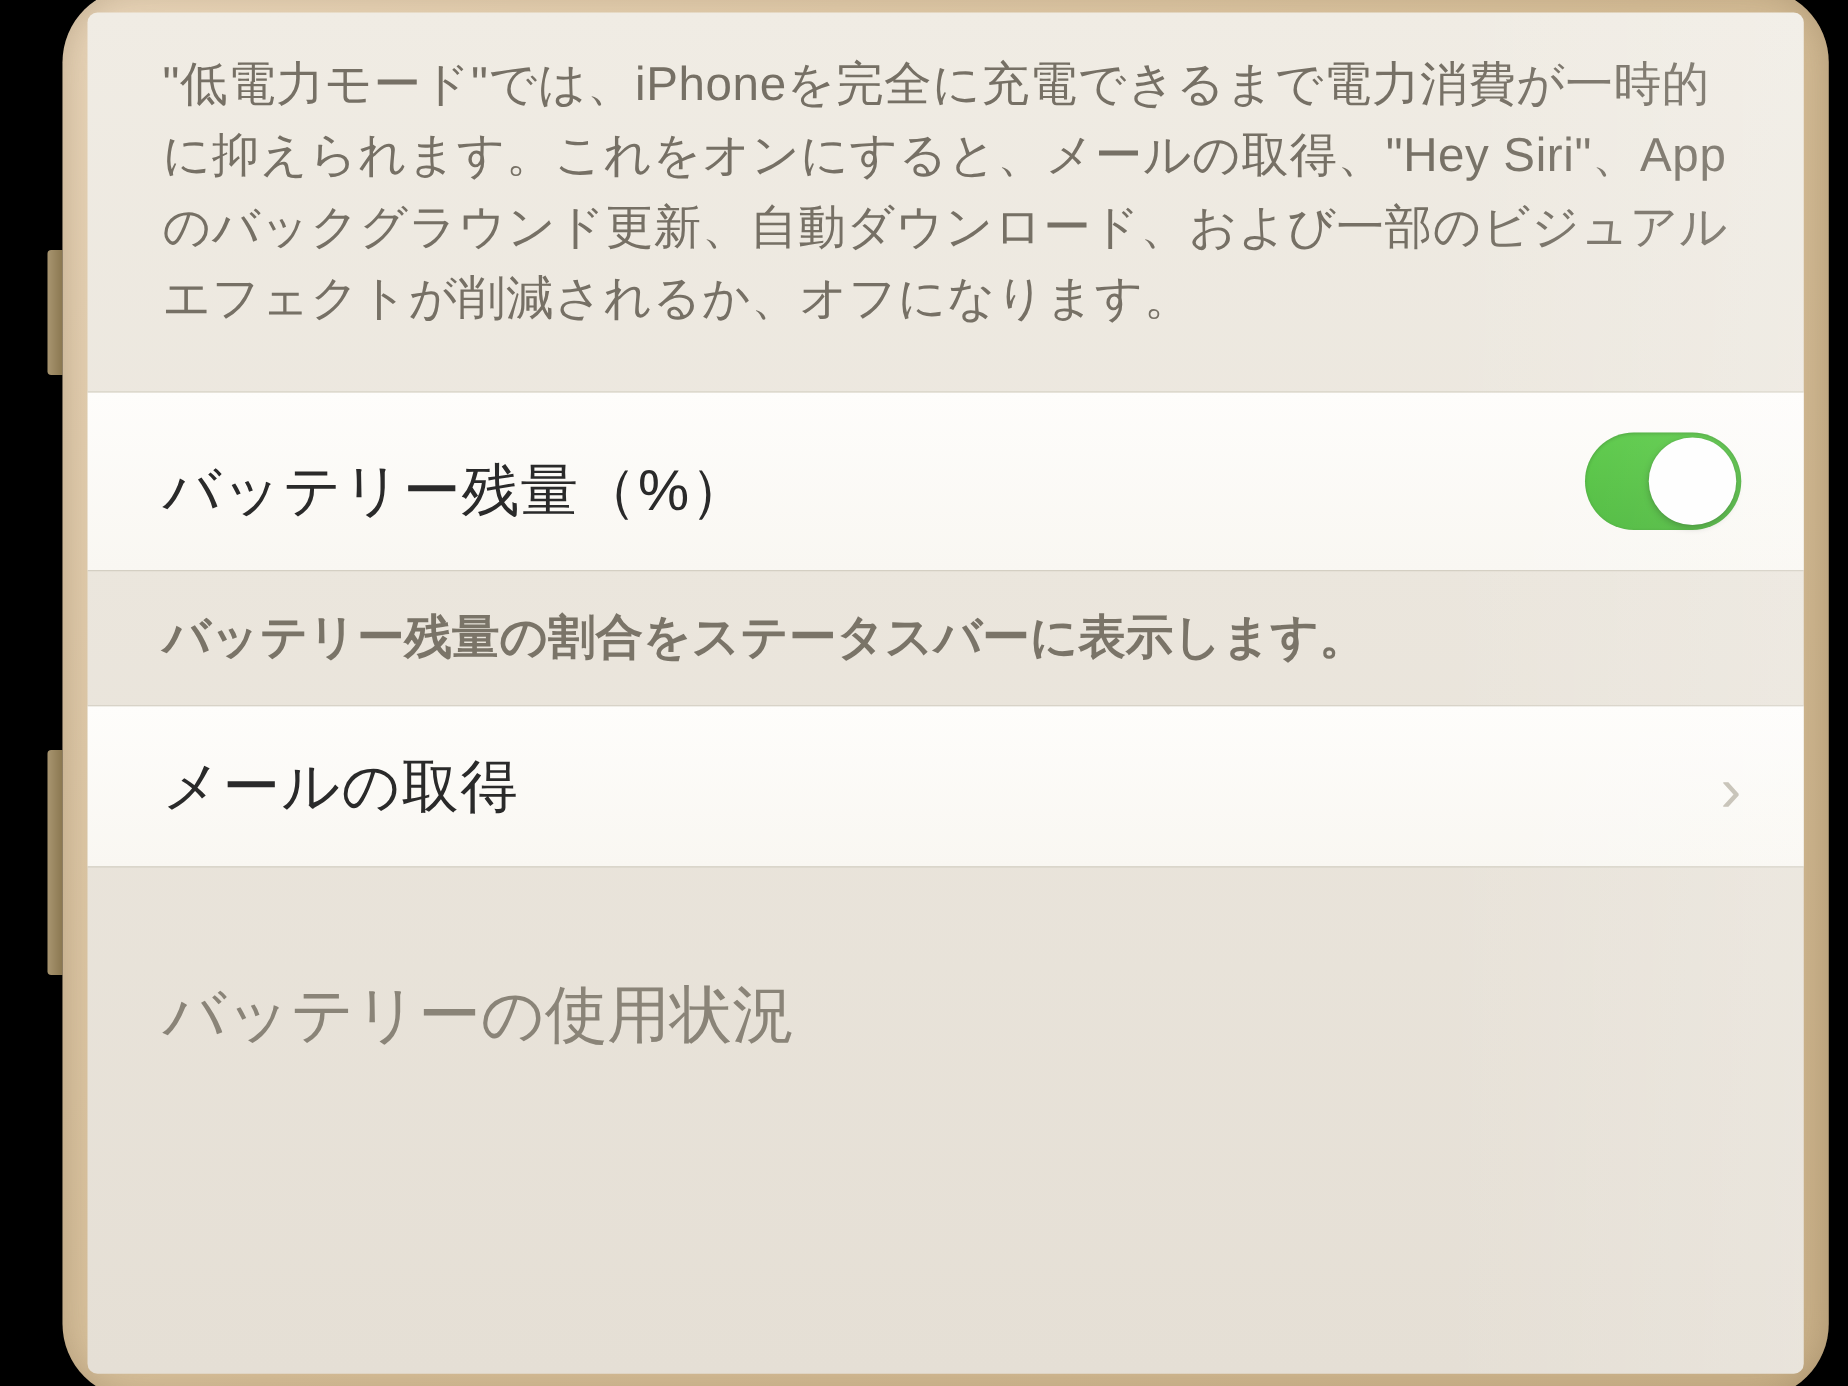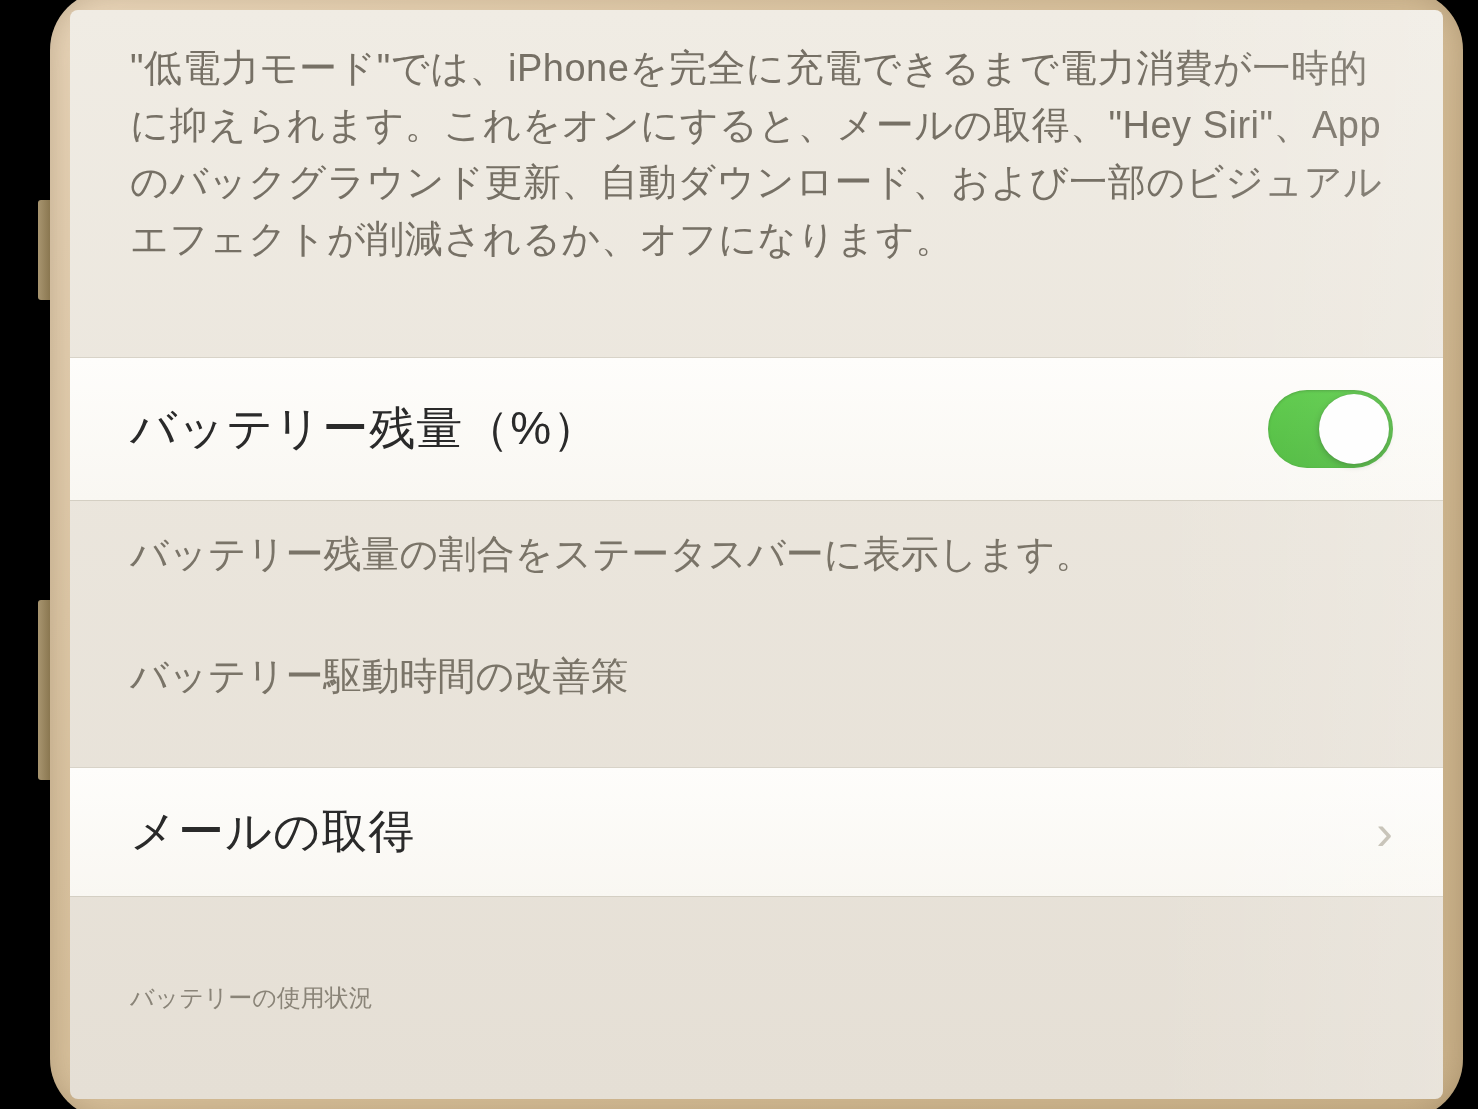--- a/index.html
+++ b/index.html
@@ -43,26 +43,25 @@
       color: #767065;
       font-size: 38px;
       line-height: 1.5;
       letter-spacing: 0.5px;
     }
     
     .cell {
       background: linear-gradient(180deg, #fefdfb 0%, #f9f7f2 100%);
       padding: 32px 50px 32px 60px;
       display: flex;
-      align-items: center;
+      align-items: flex-end;
       justify-content: space-between;
       border-top: 1px solid #d8d3c8;
       border-bottom: 1px solid #d4cfc3;
       min-height: 130px;
-      margin-top: 44px;
     }
     
     .cell-label {
       color: #2a2a2a;
       font-size: 46px;
       font-weight: 400;
       letter-spacing: 1px;
     }
     
     .toggle {
@@ -84,40 +83,41 @@
       background: #fefefe;
       border-radius: 50%;
       box-shadow: 0 2px 6px rgba(0,0,0,0.25), 0 0 1px rgba(0,0,0,0.15);
     }
     
     .footer-text {
       padding: 25px 60px;
       color: #7a7468;
       font-size: 38px;
       line-height: 1.5;
+      font-weight: bold;
     }
     
     .section-header {
       padding: 40px 60px 18px 60px;
       color: #7a7468;
       font-size: 38px;
       line-height: 1.5;
     }
     
     .chevron {
       color: #c2bdb1;
       font-size: 50px;
       font-weight: 300;
       flex-shrink: 0;
     }
     
     .bottom-section {
       padding: 85px 60px 20px 60px;
       color: #8a8478;
-      font-size: 24px;
+      font-size: 50px;
     }
     
     .side-button-1 {
       position: absolute;
       left: 38px;
       top: 200px;
       width: 12px;
       height: 100px;
       background: linear-gradient(90deg, #a89570 0%, #8a7750 100%);
       border-radius: 3px 0 0 3px;
@@ -156,21 +156,20 @@
 
     <div class="cell">
       <span class="cell-label">バッテリー残量（%）</span>
       <div class="toggle">
         <div class="toggle-knob"></div>
       </div>
     </div>
 
     <div class="footer-text">バッテリー残量の割合をステータスバーに表示します。</div>
 
-    <div class="section-header">バッテリー駆動時間の改善策</div>
 
     <div class="cell">
       <span class="cell-label">メールの取得</span>
       <span class="chevron">›</span>
     </div>
 
     <div class="bottom-section">バッテリーの使用状況</div>
 
     <div class="screen-glare"></div>
   </div>

